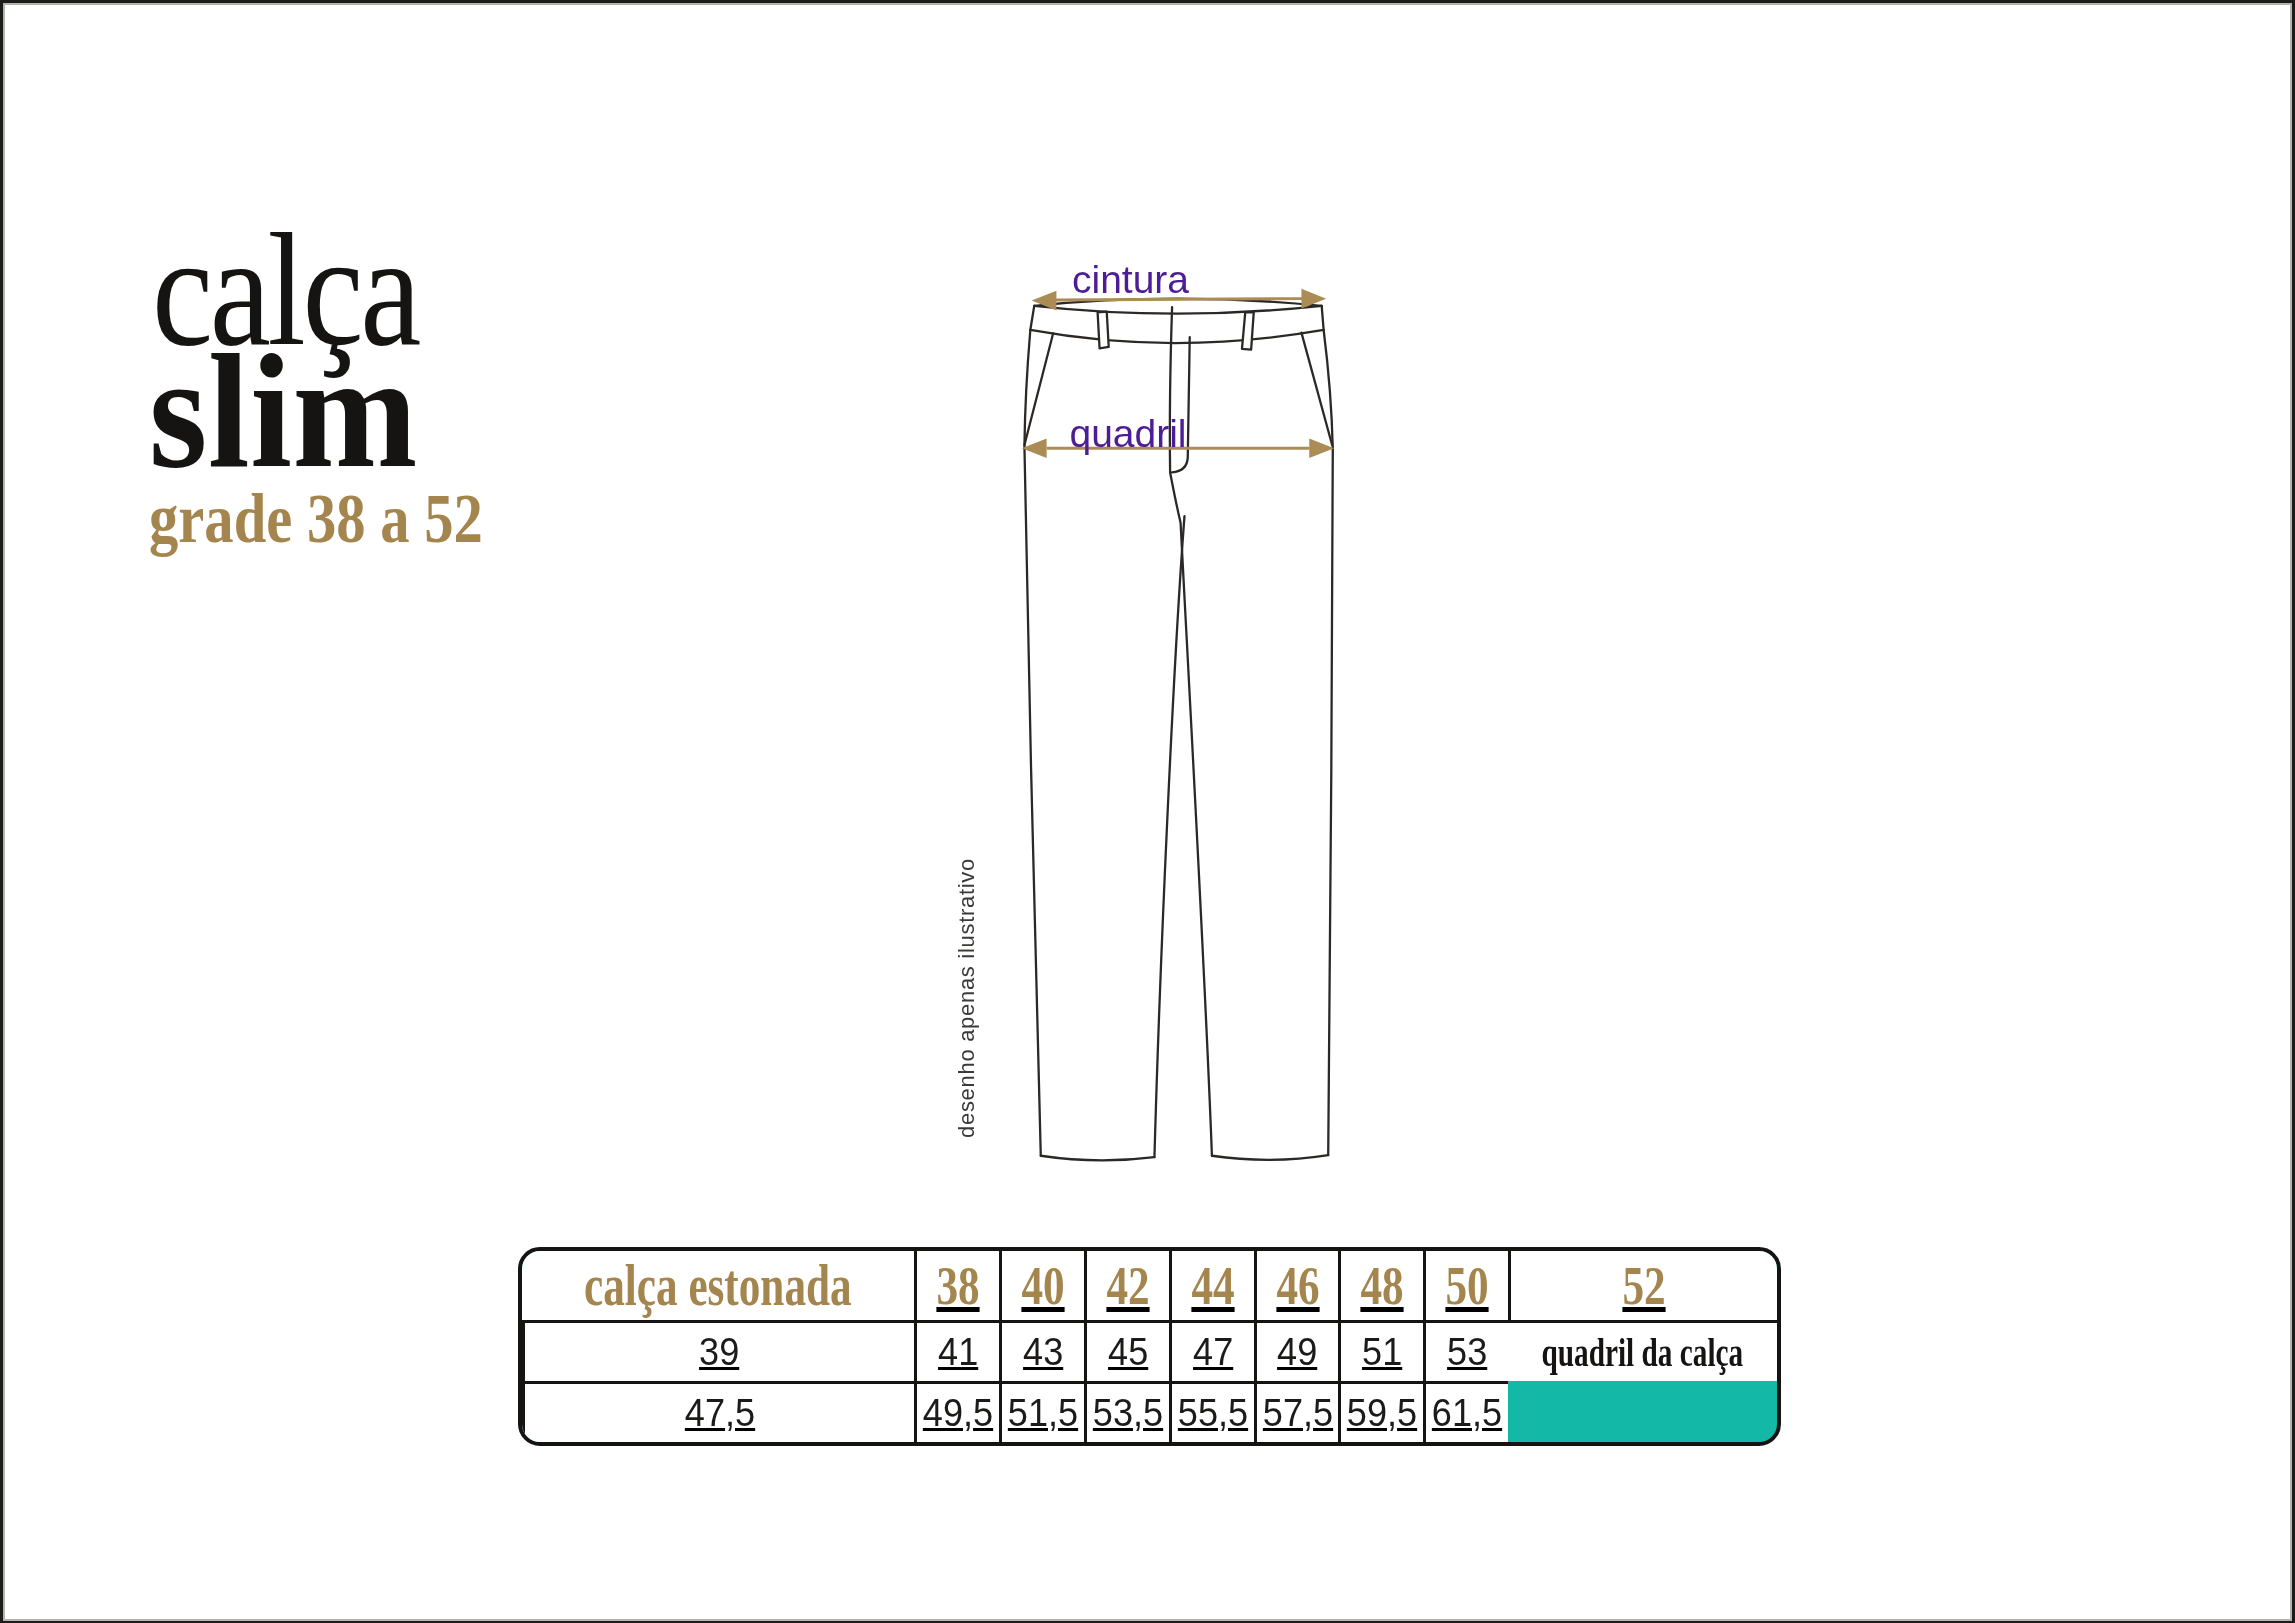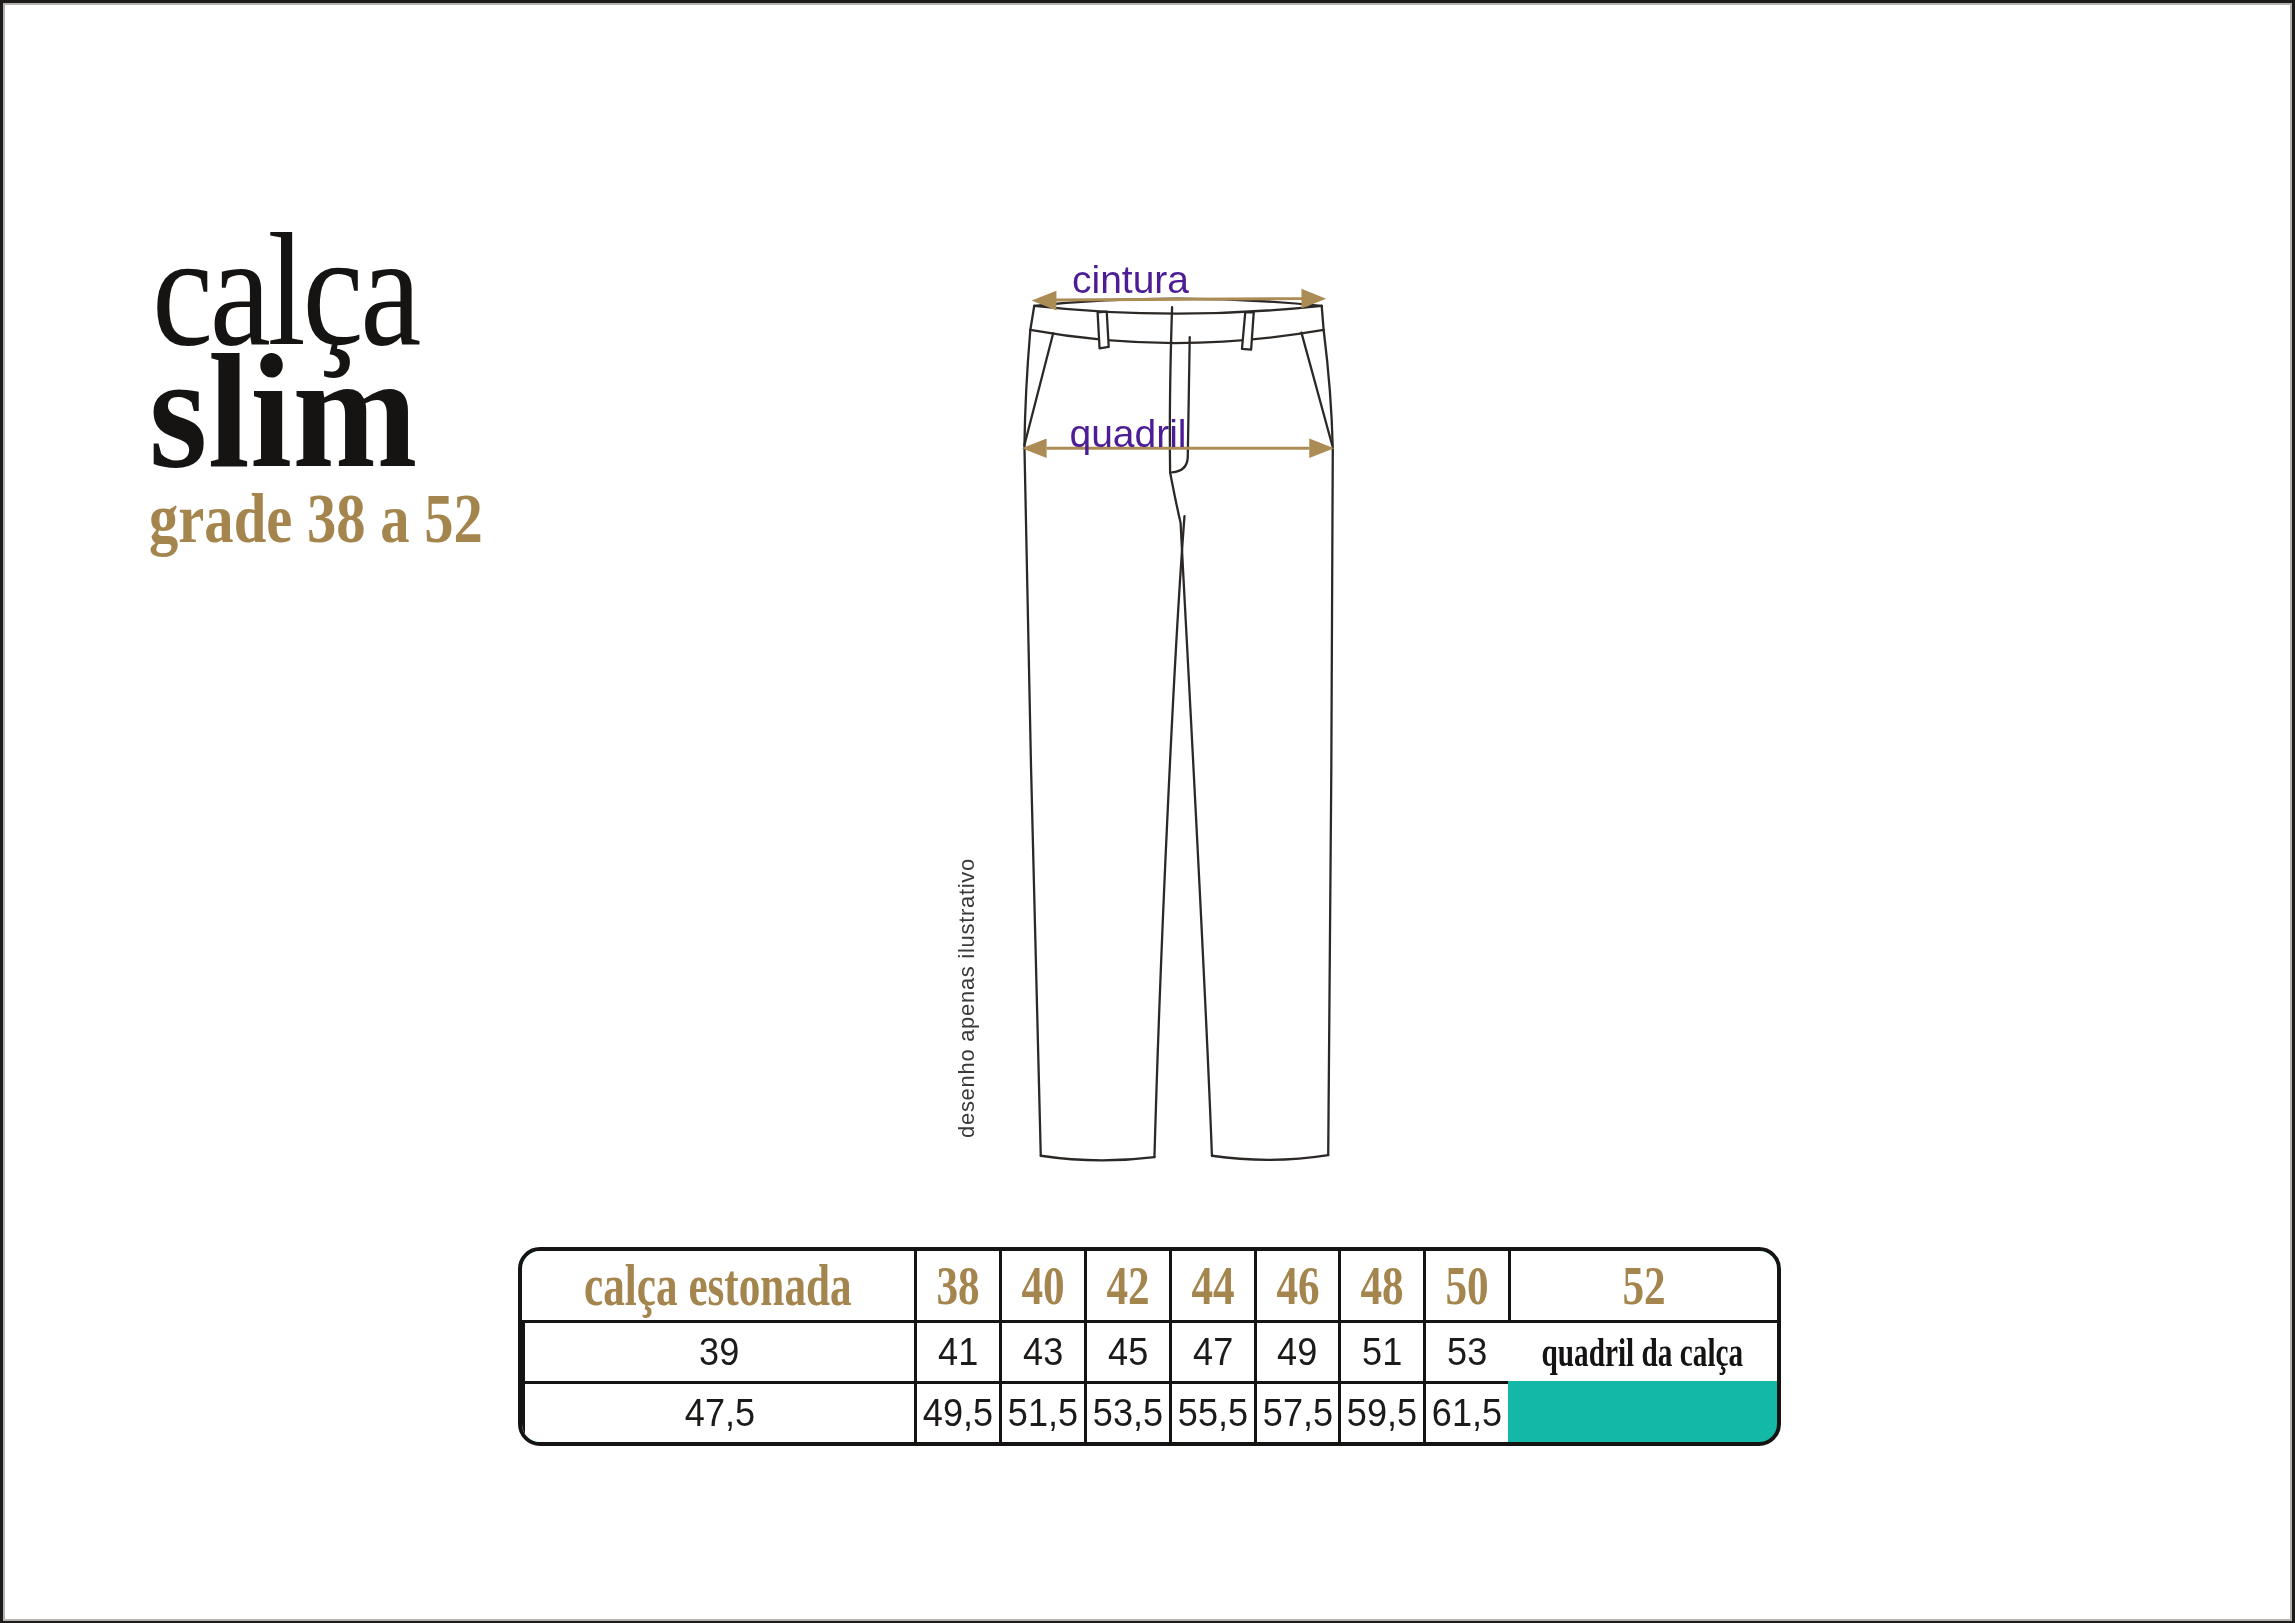--- a/index.html
+++ b/index.html
@@ -67,21 +67,21 @@
     box-sizing: border-box; overflow: hidden; background: #14b8a6;
     display: grid;
     grid-template-columns: 392px repeat(8, 1fr);
     grid-template-rows: repeat(3, 1fr);
     z-index: 4;
   }
   .st-cell {
     display: flex; align-items: center; justify-content: center;
     box-sizing: border-box; background: #fff;
   }
-  .st-cell.bl { border-left: 3.3px solid #161412; }
+  .st-cell.bl { border-left: 3.3px solid #161412; text-decoration: underline; }
   .st-cell.bt { border-top: 3.3px solid #161412; }
   .cond { display: inline-block; white-space: nowrap; }
   .st-head-label .cond {
     font-family: "Liberation Serif", serif; font-weight: 700;
     font-size: 60px; color: #a5854e; transform: scaleX(0.72);
   }
   .st-head-size .cond {
     font-family: "Liberation Serif", serif; font-weight: 700;
     font-size: 54px; color: #a5854e; transform: scaleX(0.8);
   }

